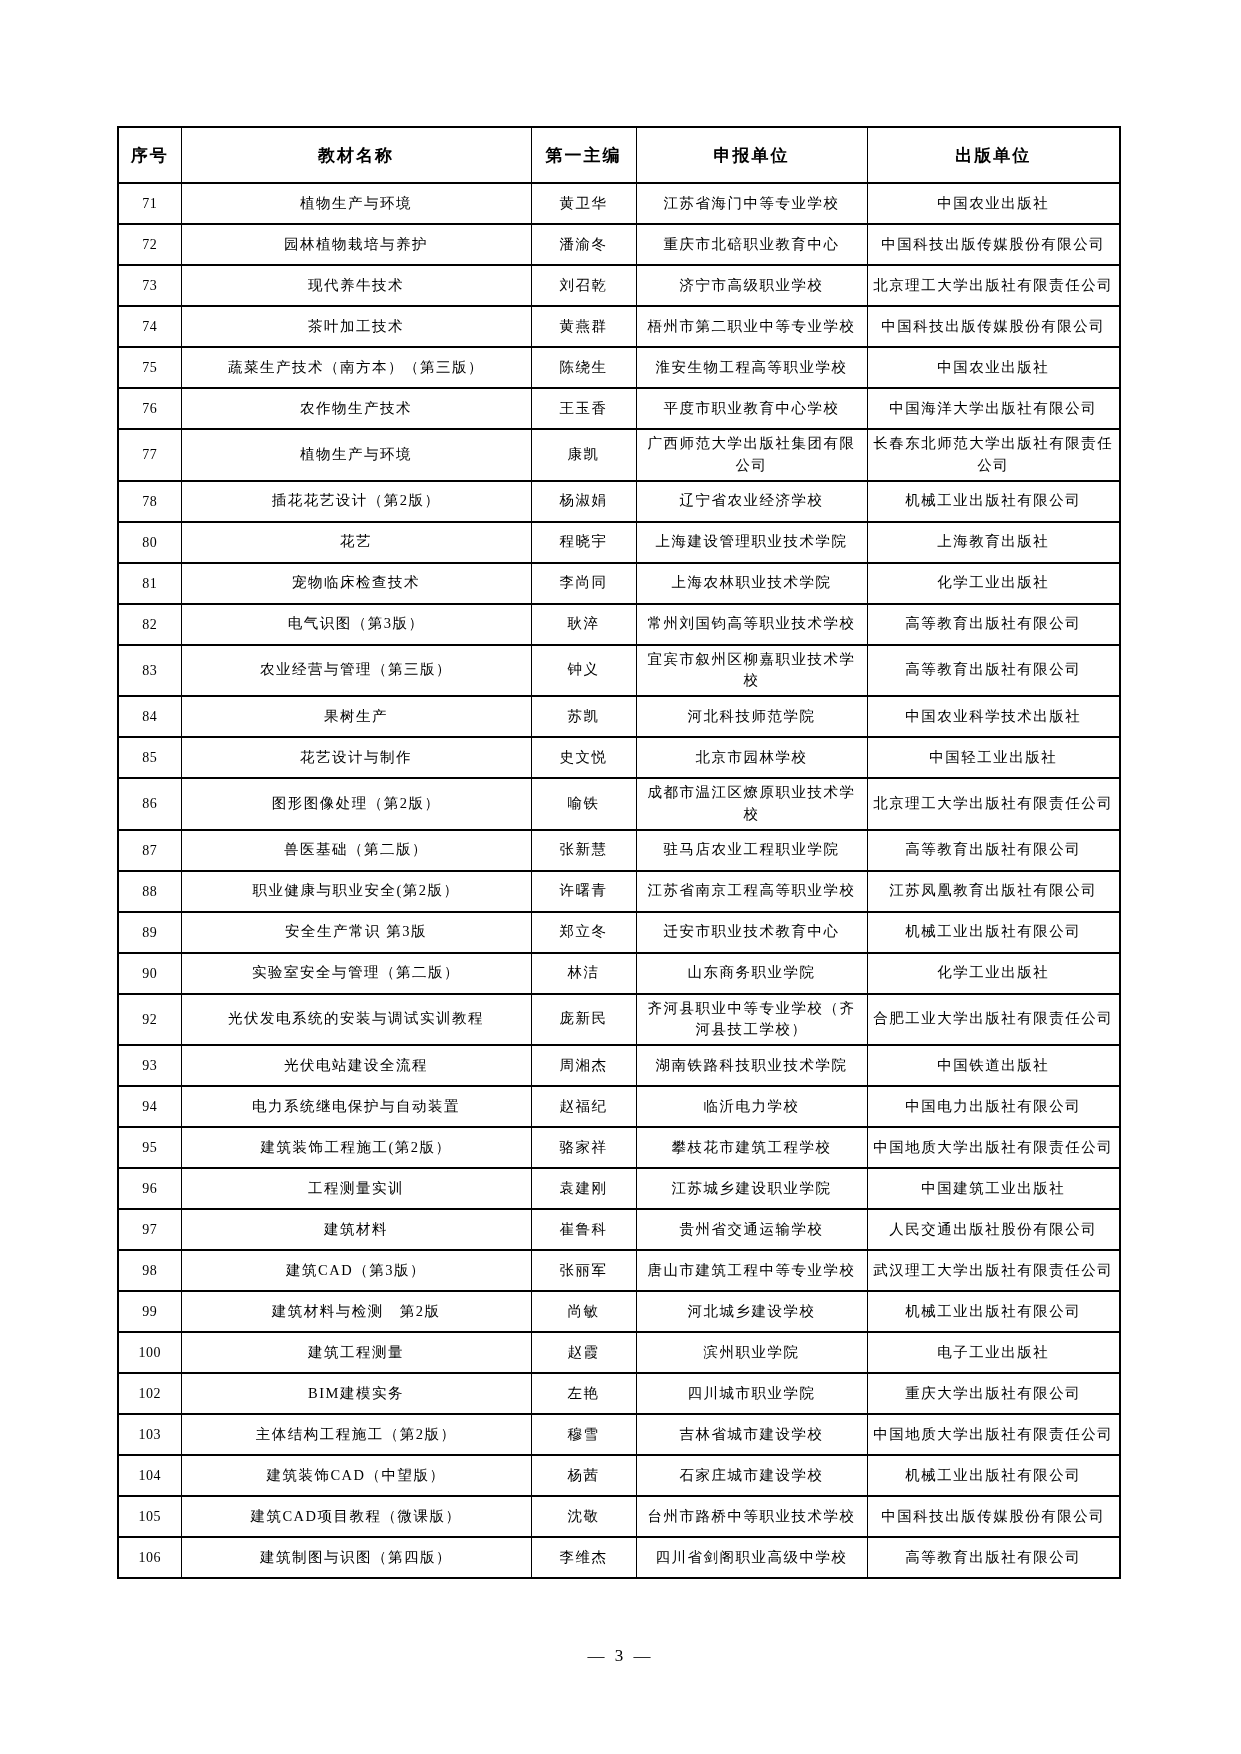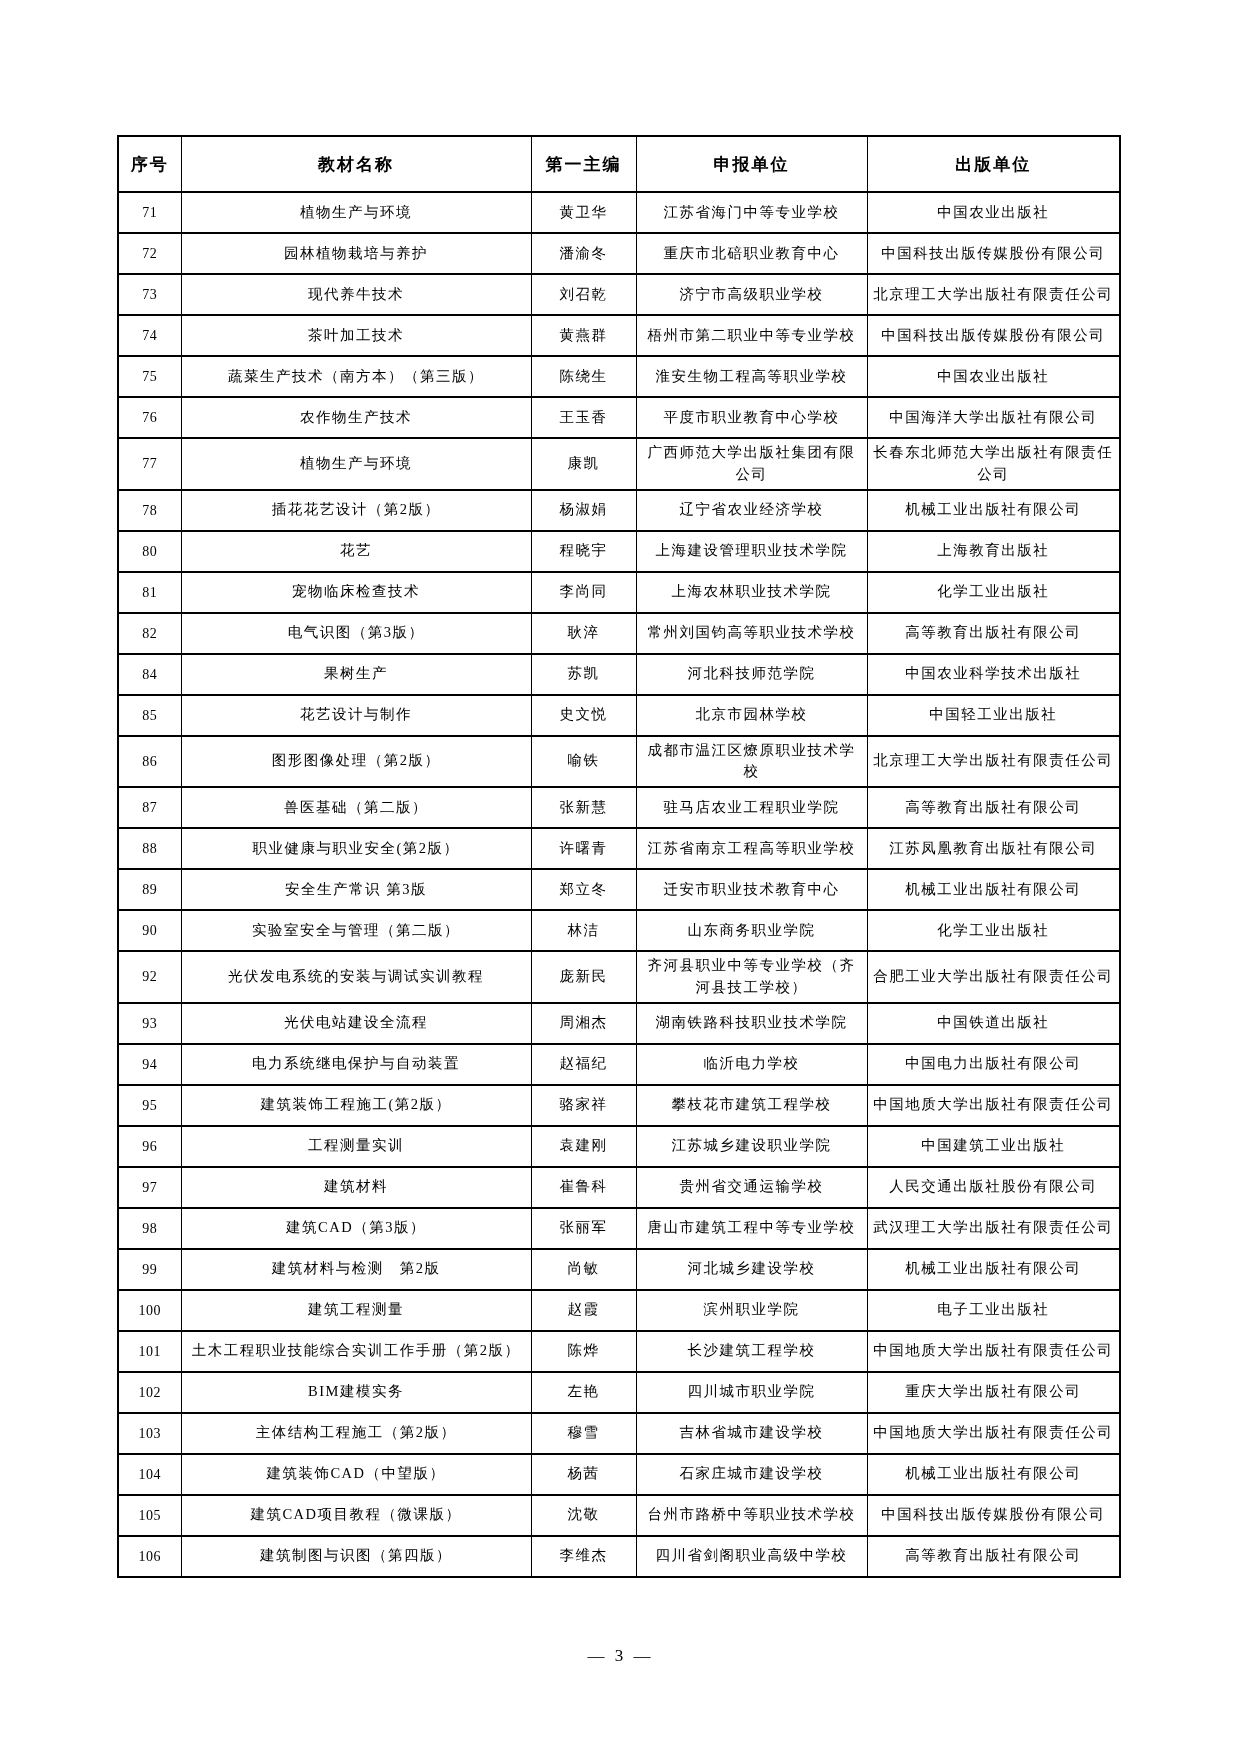--- a/index.html
+++ b/index.html
@@ -8,21 +8,21 @@
     width: 1241px;
     height: 1754px;
     background: #ffffff;
     color: #000000;
     font-family: "Liberation Serif", "DejaVu Serif", serif;
     overflow: hidden;
   }
   table.doc-table {
     position: absolute;
     left: 117px;
-    top: 135px;
+    top: 126px;
     width: 1003px;
     border-collapse: collapse;
     table-layout: fixed;
     border: 2.5px solid #000;
   }
   .doc-table th, .doc-table td {
     border-style: solid;
     border-color: #000;
     border-width: 2px 1.5px;
     text-align: center;
@@ -157,20 +157,27 @@
           <td class="col-publisher">化学工业出版社</td>
         </tr>
         <tr>
           <td class="col-index">82</td>
           <td class="col-title">电气识图（第3版）</td>
           <td class="col-editor">耿淬</td>
           <td class="col-applicant">常州刘国钧高等职业技术学校</td>
           <td class="col-publisher">高等教育出版社有限公司</td>
         </tr>
         <tr>
+          <td class="col-index">83</td>
+          <td class="col-title">农业经营与管理（第三版）</td>
+          <td class="col-editor">钟义</td>
+          <td class="col-applicant">宜宾市叙州区柳嘉职业技术学校</td>
+          <td class="col-publisher">高等教育出版社有限公司</td>
+        </tr>
+        <tr>
           <td class="col-index">84</td>
           <td class="col-title">果树生产</td>
           <td class="col-editor">苏凯</td>
           <td class="col-applicant">河北科技师范学院</td>
           <td class="col-publisher">中国农业科学技术出版社</td>
         </tr>
         <tr>
           <td class="col-index">85</td>
           <td class="col-title">花艺设计与制作</td>
           <td class="col-editor">史文悦</td>
@@ -267,27 +274,20 @@
           <td class="col-editor">尚敏</td>
           <td class="col-applicant">河北城乡建设学校</td>
           <td class="col-publisher">机械工业出版社有限公司</td>
         </tr>
         <tr>
           <td class="col-index">100</td>
           <td class="col-title">建筑工程测量</td>
           <td class="col-editor">赵霞</td>
           <td class="col-applicant">滨州职业学院</td>
           <td class="col-publisher">电子工业出版社</td>
-        </tr>
-        <tr>
-          <td class="col-index">101</td>
-          <td class="col-title">土木工程职业技能综合实训工作手册（第2版）</td>
-          <td class="col-editor">陈烨</td>
-          <td class="col-applicant">长沙建筑工程学校</td>
-          <td class="col-publisher">中国地质大学出版社有限责任公司</td>
         </tr>
         <tr>
           <td class="col-index">102</td>
           <td class="col-title">BIM建模实务</td>
           <td class="col-editor">左艳</td>
           <td class="col-applicant">四川城市职业学院</td>
           <td class="col-publisher">重庆大学出版社有限公司</td>
         </tr>
         <tr>
           <td class="col-index">103</td>

